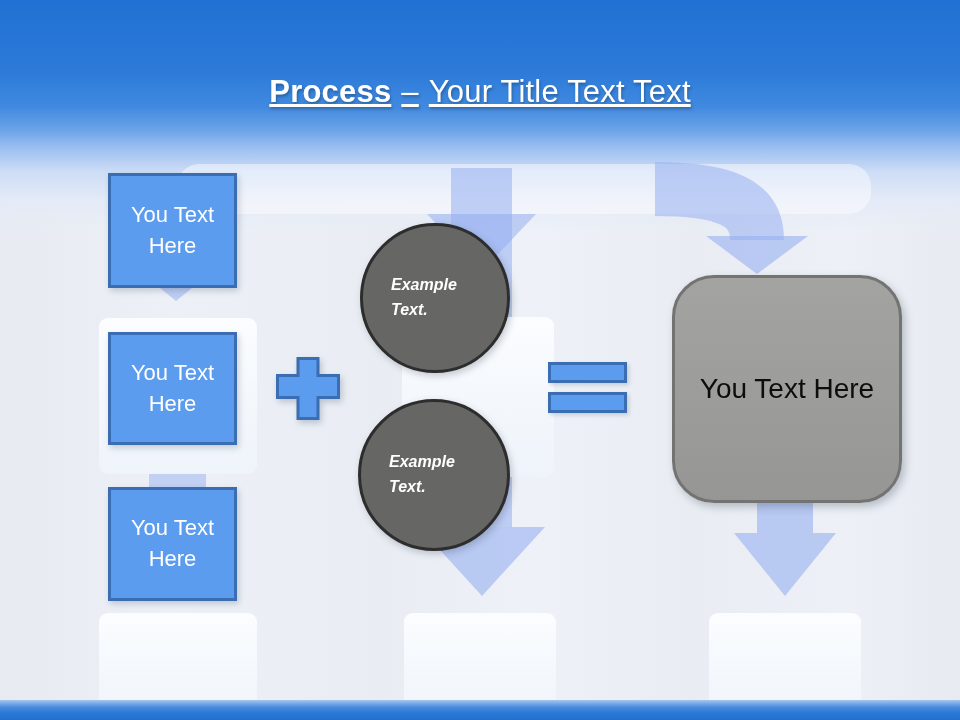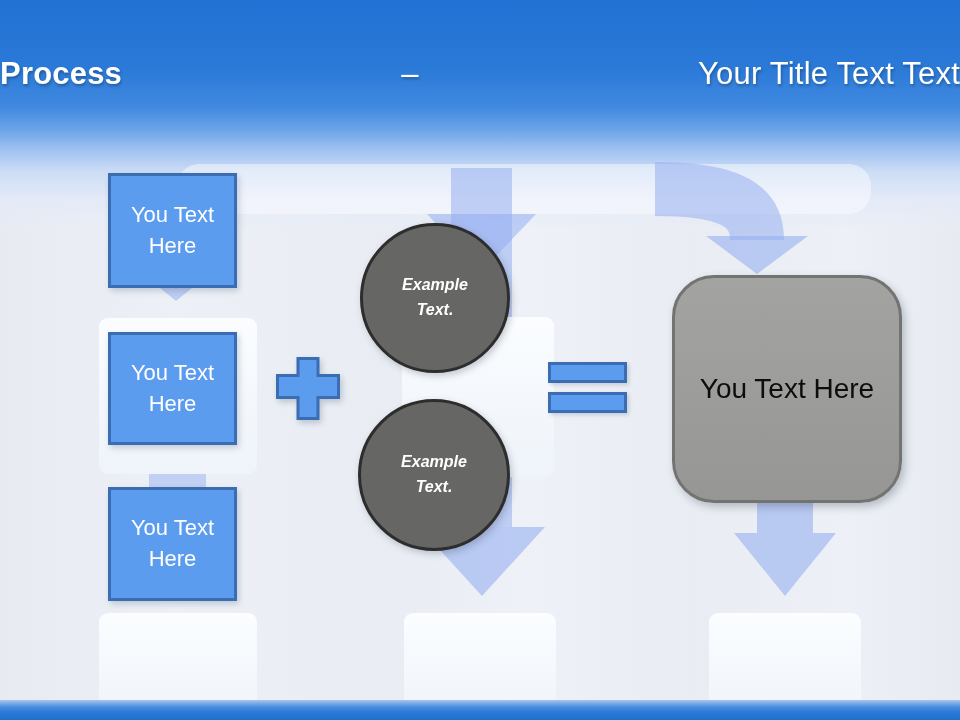--- a/index.html
+++ b/index.html
@@ -7,24 +7,25 @@
     position:relative;width:960px;height:720px;overflow:hidden;
     background:linear-gradient(90deg,#e7ebf1 0%,#edf1f7 18%,#e9edf3 40%,#eef2f8 55%,#e9edf3 72%,#edf1f7 88%,#e7ebf1 100%);
     font-family:"Liberation Sans",sans-serif;
   }
   
   .header{
     position:absolute;left:0;top:0;width:960px;height:232px;z-index:1;
     background:linear-gradient(180deg,#2171d4 0%,#2b7ad8 30%,#4089e0 46%,#6ba4e8 56%,#9dbff0 64%,#cdddf6 74%,#e4eaf7 86%,rgba(233,237,243,0) 100%);
   }
   .title{
-    position:absolute;left:0;top:48px;width:960px;height:52px;z-index:8;
-    display:flex;align-items:center;justify-content:space-between;
+    position:absolute;left:0;top:66px;width:960px;height:52px;z-index:8;
+    display:flex;align-items:center;justify-content:center;
     color:#ffffff;font-size:31px;letter-spacing:.2px;
     text-shadow:1px 2px 3px rgba(0,0,0,.28);
+    text-decoration:underline;
   }
   .title .em{font-weight:bold;}
   .title .sep{margin:0 10px;}
   
   .decor{position:absolute;left:0;top:0;z-index:2;}
   
   .card{
     position:absolute;border-radius:9px;z-index:3;
     background:linear-gradient(180deg,#fbfdff 0%,#f3f7fc 60%,#eff4fa 100%);
   }
@@ -34,21 +35,21 @@
     background:#5b9cef;border:3px solid #3a6db1;
     display:flex;align-items:center;justify-content:center;text-align:center;
     color:#fff;font-size:22px;line-height:1.4;padding:0 10px;
     box-shadow:2px 3px 6px rgba(40,60,90,.22);
   }
   .sq1{top:173px;height:115px;} .sq2{top:332px;height:113px;} .sq3{top:487px;height:114px;}
   .plus{position:absolute;left:276px;top:357px;z-index:4;filter:drop-shadow(2px 3px 3px rgba(40,60,90,.25));}
   .circle{
     position:absolute;border-radius:50%;z-index:4;box-sizing:border-box;
     background:#666665;border:3px solid #2d2d2d;
-    display:flex;align-items:center;justify-content:center;text-align:center;
+    display:flex;align-items:center;justify-content:center;
     color:#fff;font-weight:bold;font-style:italic;font-size:16px;line-height:1.55;
     padding:0 28px;box-shadow:2px 3px 7px rgba(40,50,70,.25);
   }
   .circle1{left:360px;top:223px;width:150px;height:150px;}
   .circle2{left:358px;top:399px;width:152px;height:152px;}
   .eqbar{
     position:absolute;left:548px;width:79px;height:21px;z-index:4;box-sizing:border-box;
     background:#5b9cef;border:3px solid #3a6db1;box-shadow:2px 2px 4px rgba(40,60,90,.2);
   }
   .eq1{top:362px;} .eq2{top:392px;}

